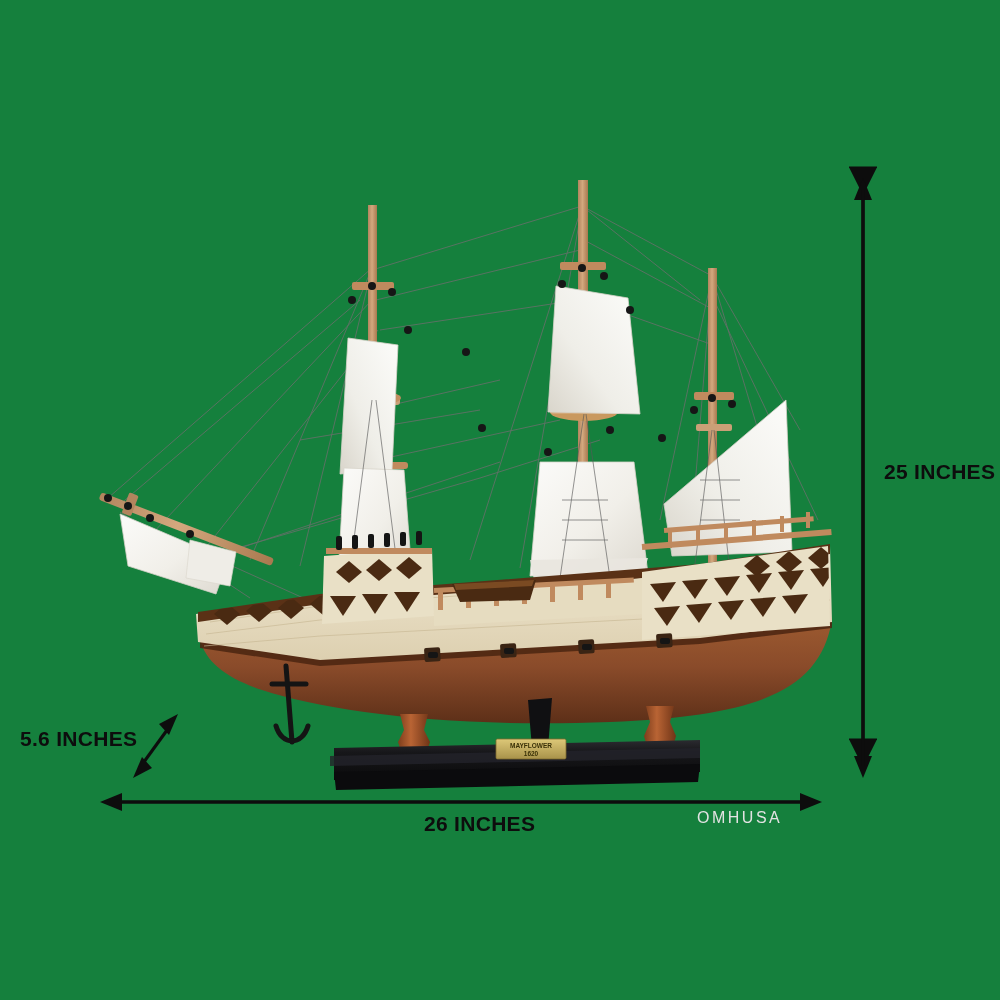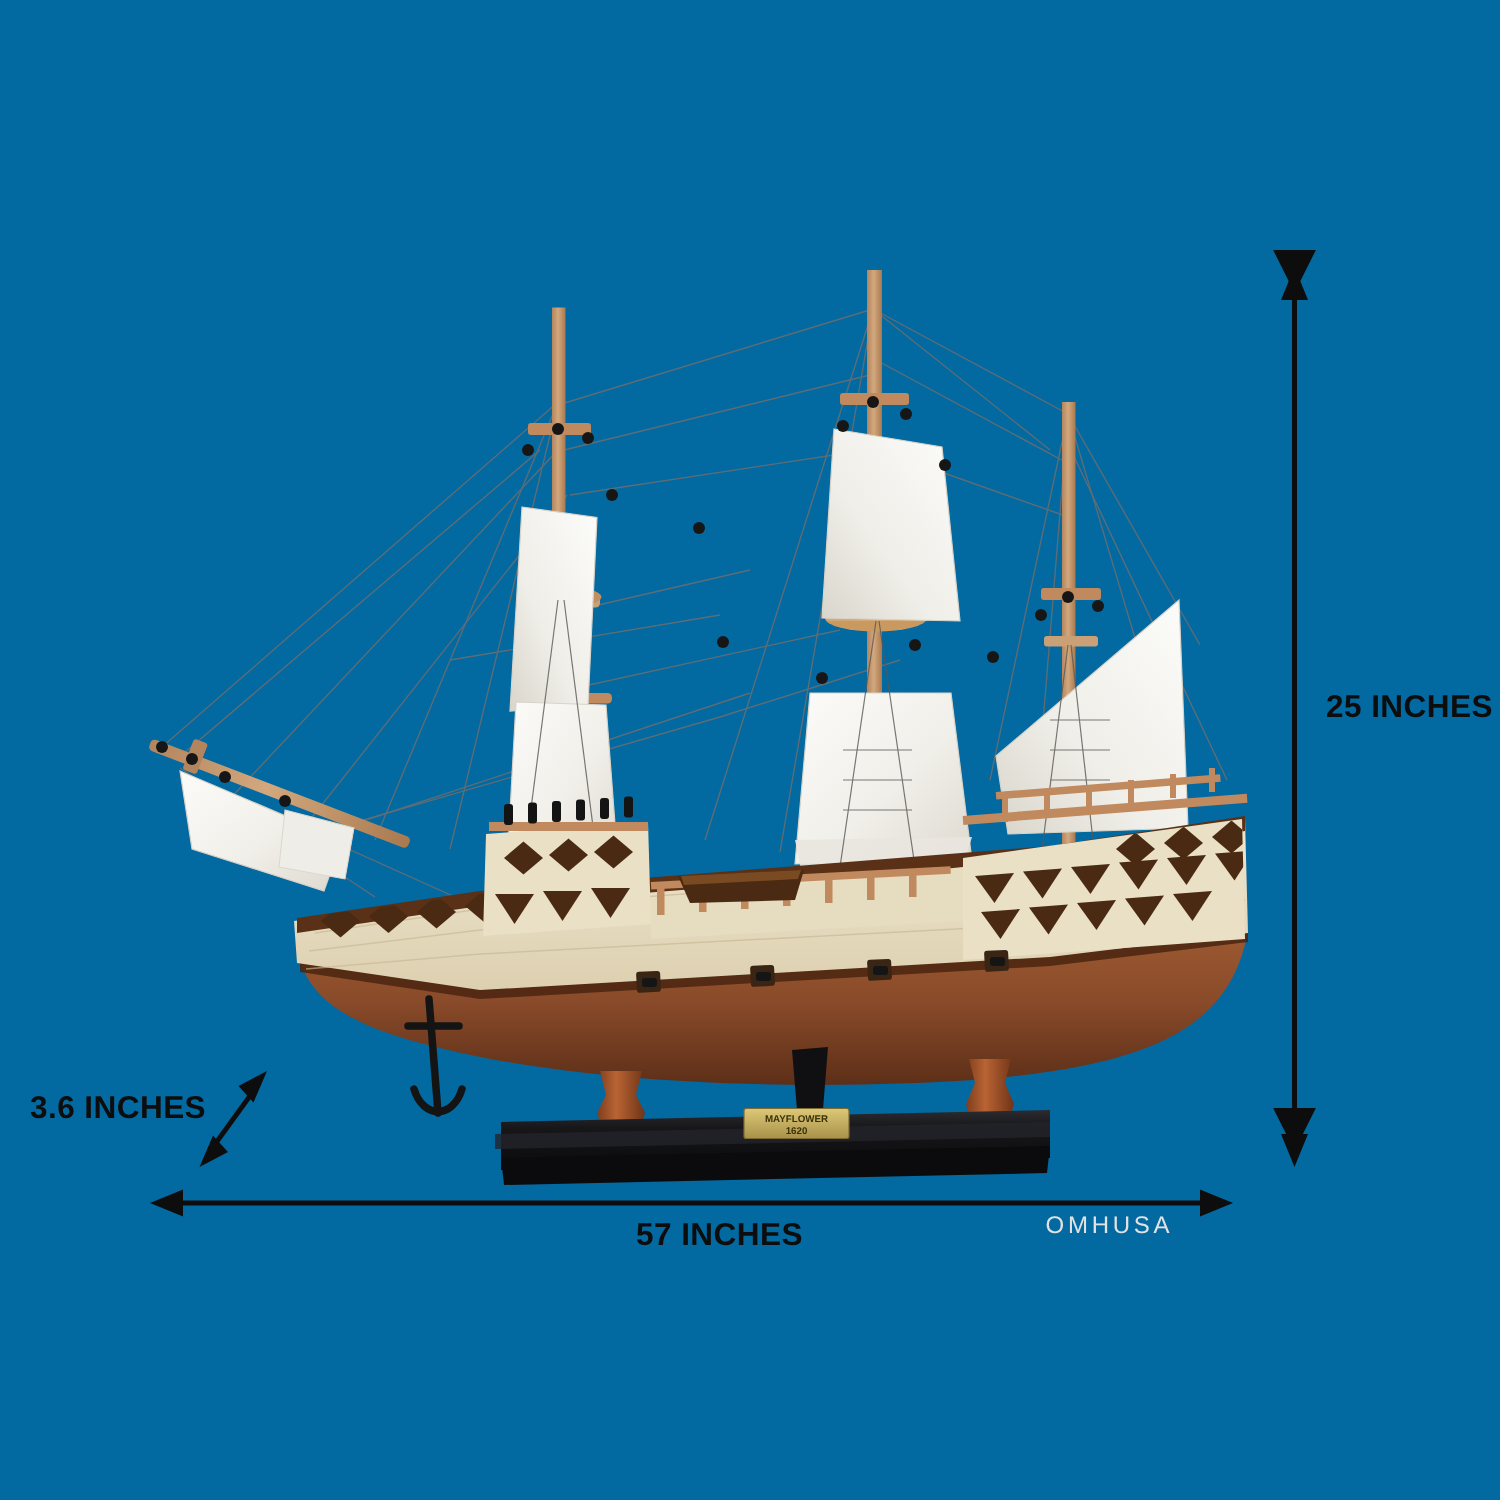--- a/index.html
+++ b/index.html
@@ -8,21 +8,21 @@
     margin: 0; padding: 0;
     width: 1000px; height: 1000px;
     background: #ffffff;
     font-family: "Liberation Sans", sans-serif;
     overflow: hidden;
   }
   #canvas {
     position: relative;
     width: 1000px;
     height: 1000px;
-    background: #0369a1;
+    background: #15803d;
   }
 
   
   .dim-label {
     position: absolute;
     font-family: "Liberation Sans", sans-serif;
     font-weight: bold;
     font-size: 21px;
     letter-spacing: 0.3px;
     color: #0d0d0d;
@@ -402,19 +402,19 @@
 
     <g>
       <line x1="141" y1="766" x2="170" y2="726" stroke="#0d0d0d" stroke-width="3.2"></line>
       <path d="M133,778 L152,768 L142,757 Z" fill="#0d0d0d"></path>
       <path d="M178,714 L159,724 L169,735 Z" fill="#0d0d0d"></path>
     </g>
   </svg>
 
   <div class="dim-label" id="label-height">25 INCHES</div>
 
-  <div class="dim-label" id="label-width">57 INCHES</div>
-
-  <div class="dim-label" id="label-depth">3.6 INCHES</div>
+  <div class="dim-label" id="label-width">26 INCHES</div>
+
+  <div class="dim-label" id="label-depth">5.6 INCHES</div>
 
   <div class="watermark">OMHUSA</div>
 
 </div>
 
 </body></html>

